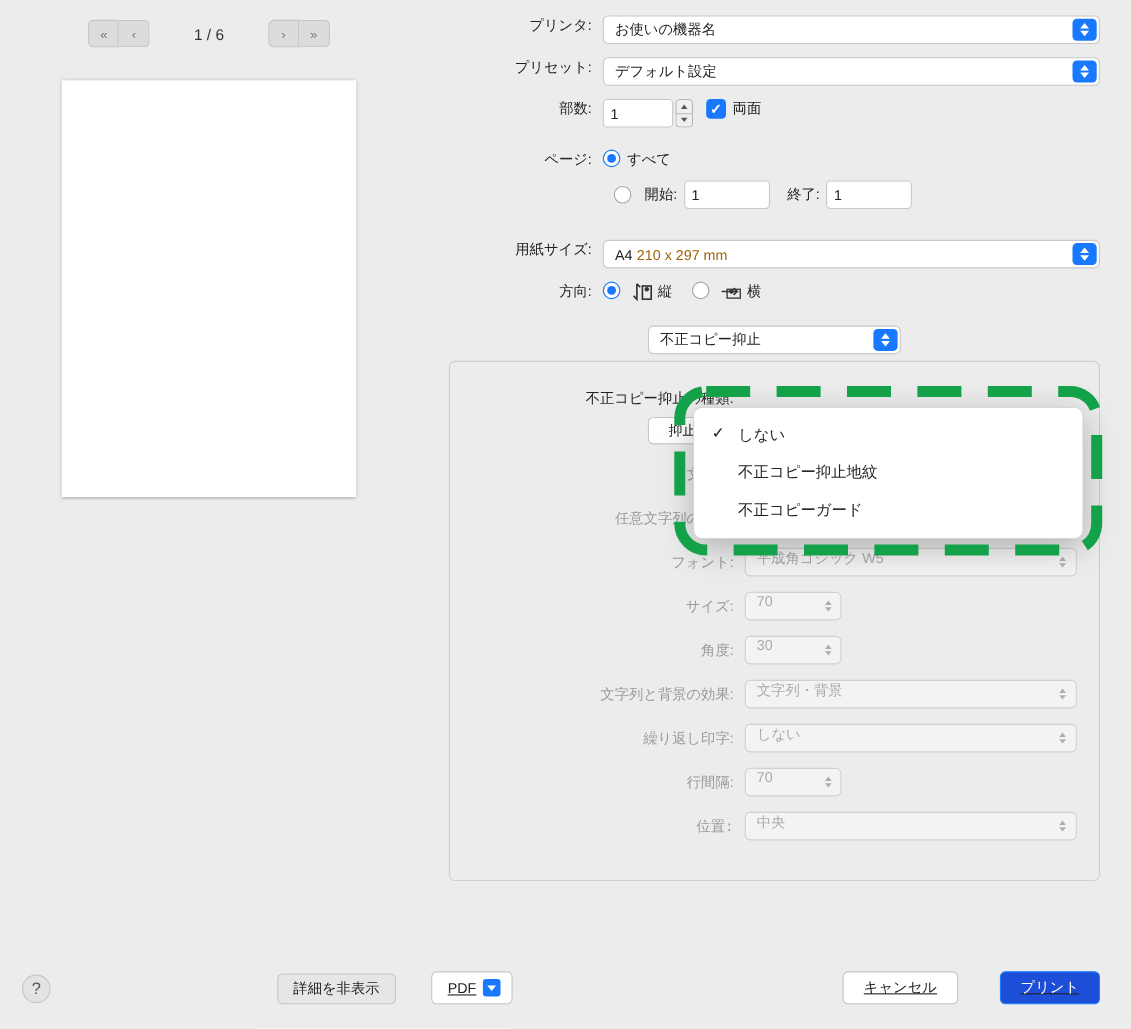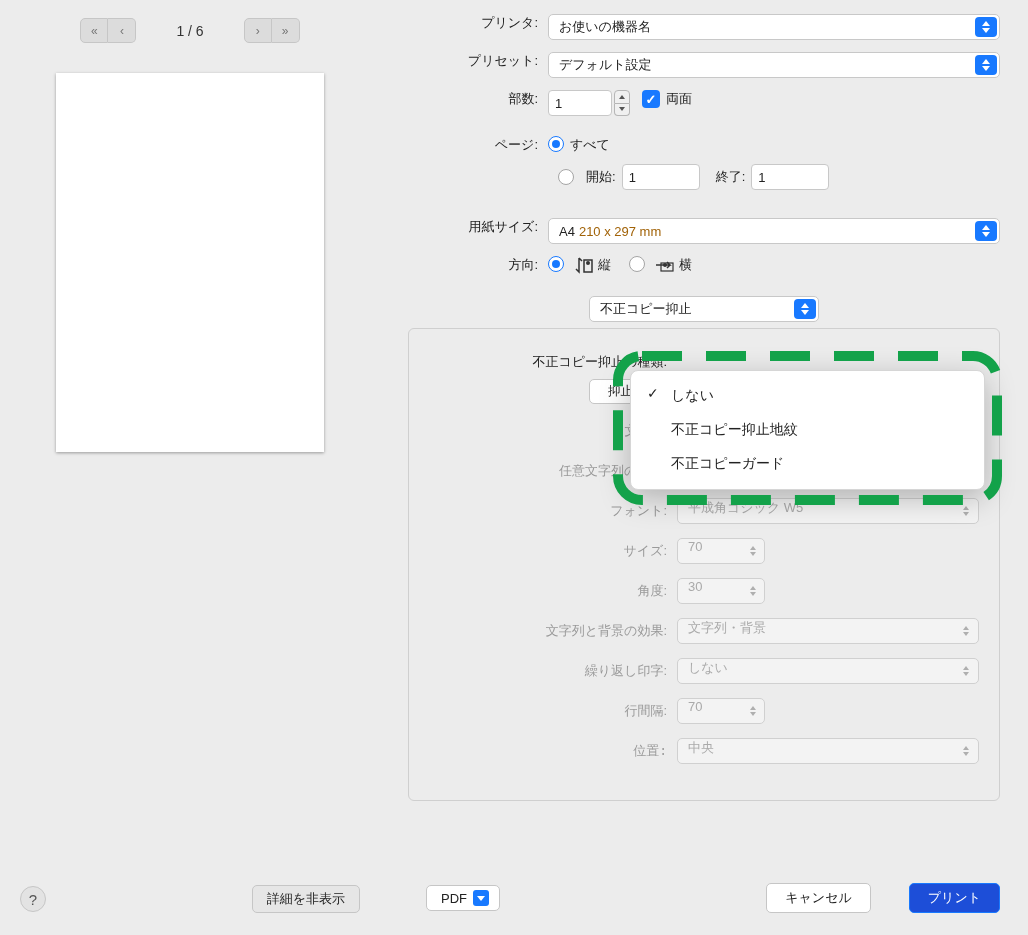--- a/index.html
+++ b/index.html
@@ -253,22 +253,22 @@
   .sub-num .arrows { position:absolute; right:2px; top:2px; bottom:2px; width:18px;
     display:flex; flex-direction:column; align-items:center; justify-content:center; }
   .sub-num .arrows::before{ content:""; width:0;height:0;
     border-left:3.5px solid transparent;border-right:3.5px solid transparent;
     border-bottom:4.5px solid #afafaf; margin-bottom:2px;}
   .sub-num .arrows::after{ content:"";width:0;height:0;
     border-left:3.5px solid transparent;border-right:3.5px solid transparent;
     border-top:4.5px solid #afafaf;}
   
   .form-footer {
-    position:absolute; left:46px; right:28px; bottom:22px;
-    display:flex; align-items:center;
+    position:absolute; left:12px; right:28px; bottom:22px;
+    display:flex; text-decoration:underline;
   }
   .pdf-btn {
     padding:4px 10px 4px 14px;
     background:#ffffff; border:1px solid #c6c6c6; border-radius:5px;
     display:flex; align-items:center; gap:6px;
     font-size:13px; cursor:pointer;
   }
   .pdf-btn .chev {
     width:16px;height:16px;background:#1879ff;border-radius:3px;
     display:flex;align-items:center;justify-content:center;

